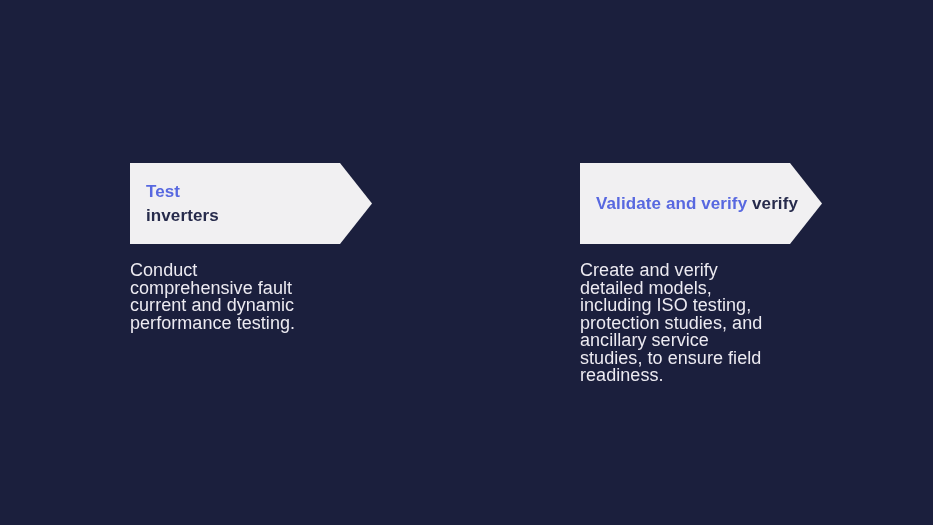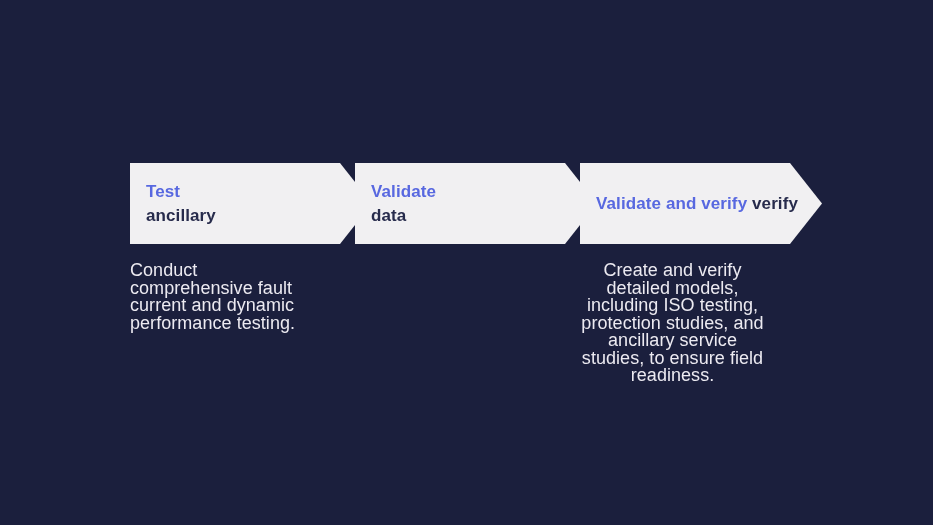--- a/index.html
+++ b/index.html
@@ -72,47 +72,40 @@
     margin-top: 18px;
     width: 190px;
     font-size: 18px;
     line-height: 17.5px;
     color: #eceaf1;
     letter-spacing: 0.05px;
   }
 
   .step-3 .desc {
     width: 185px;
-    text-align: center;
   }
 </style>
 </head>
 <body>
 
 <div class="slide">
 
   <div class="steps">
 
     <div class="step step-1">
       <div class="arrow">
         <div class="arrow-label">
           <span class="accent">Test</span><br>
-          <span class="plain">ancillary</span>
+          <span class="plain">inverters</span>
         </div>
       </div>
       <div class="desc">Conduct comprehensive fault current and dynamic performance testing.</div>
     </div>
 
     <div class="step step-2">
-      <div class="arrow">
-        <div class="arrow-label">
-          <span class="accent">Validate</span><br>
-          <span class="plain">data</span>
-        </div>
-      </div>
     </div>
 
     <div class="step step-3">
       <div class="arrow">
         <div class="arrow-label">
           <span class="accent">Validate and verify</span>
           <span class="plain">verify</span>
         </div>
       </div>
       <div class="desc">Create and verify detailed models, including ISO testing, protection studies, and ancillary service studies, to ensure field readiness.</div>

